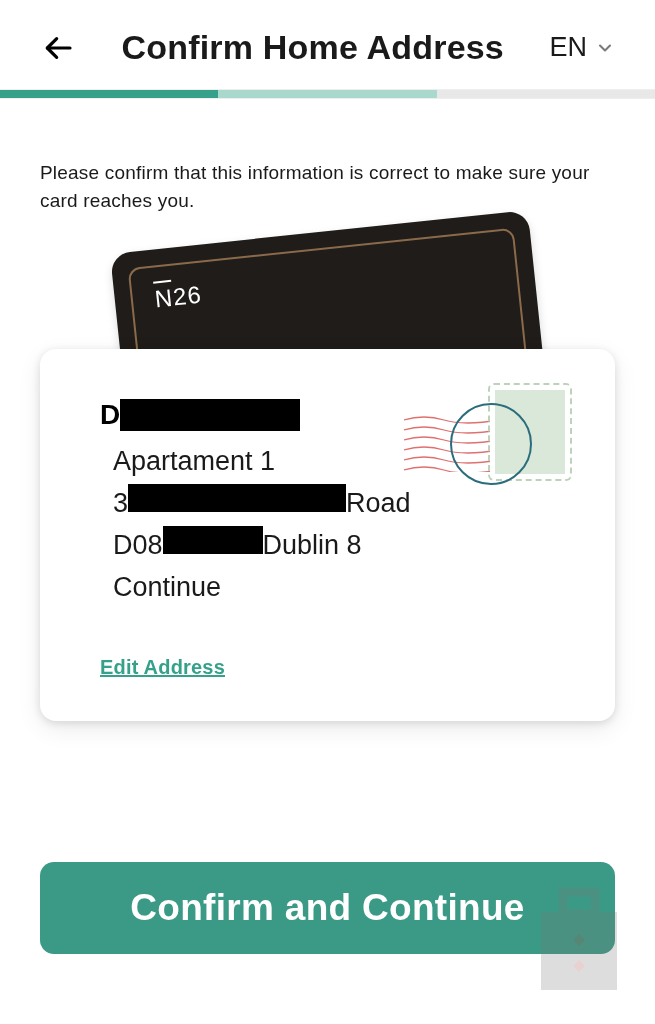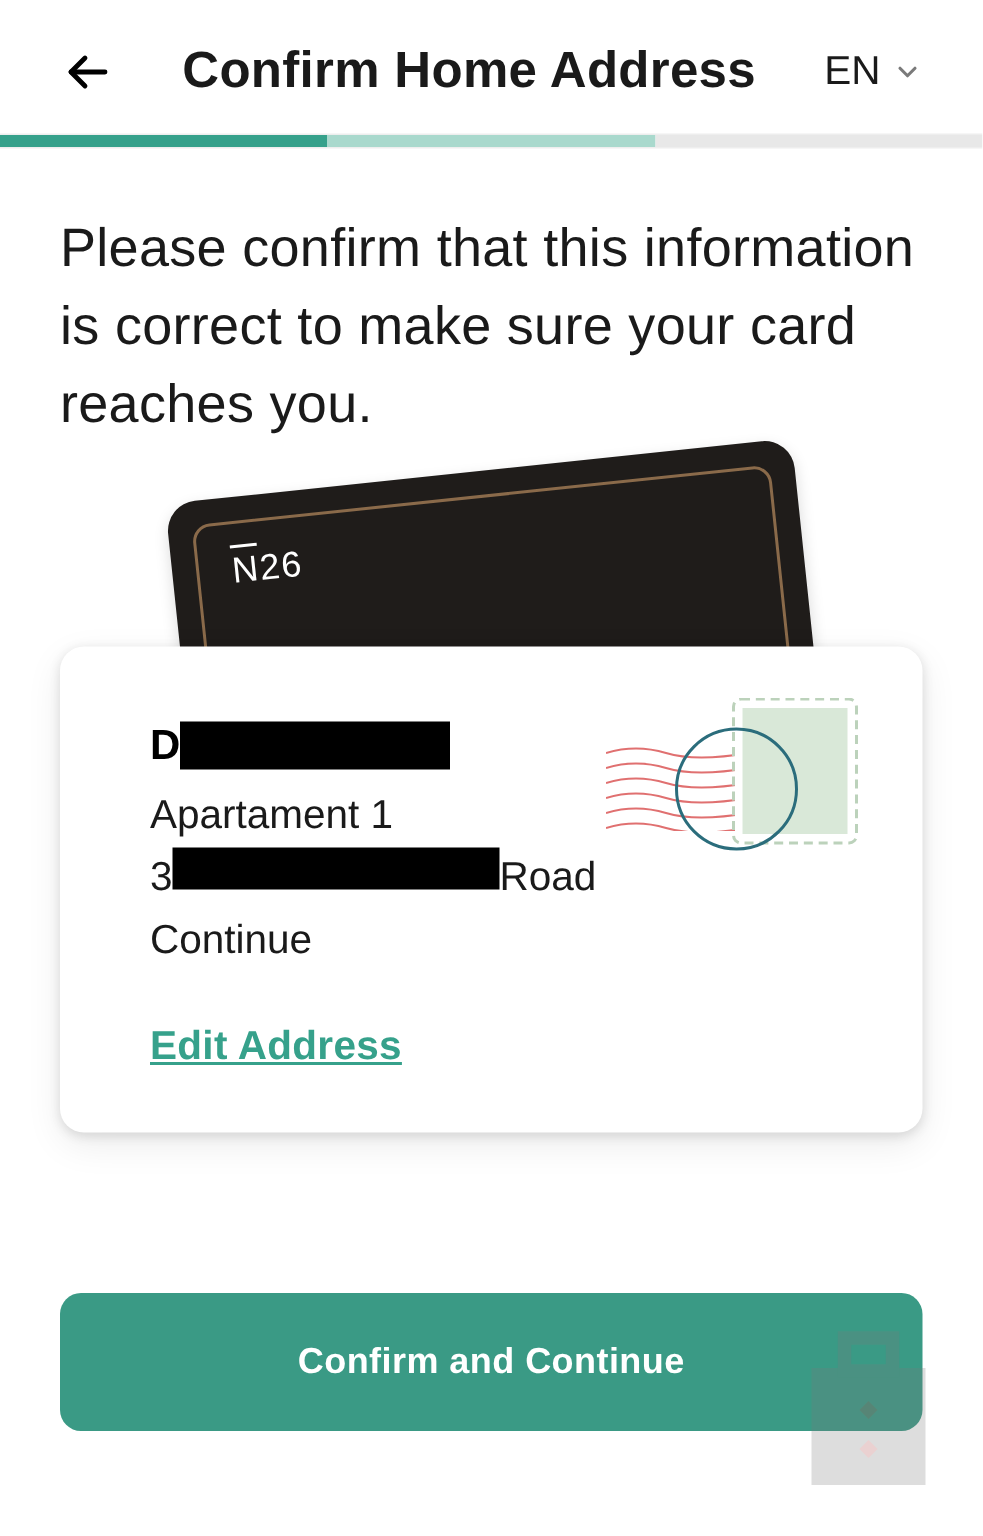--- a/index.html
+++ b/index.html
@@ -48,22 +48,22 @@
       height: 10px;
       display: flex;
       border-top: 1px solid #eeeeee;
       border-bottom: 1px solid #eeeeee;
     }
     .progress-seg { flex: 1; height: 100%; }
     .seg-1 { background: #36a18b; }
     .seg-2 { background: #a9d9cd; }
     .seg-3 { background: #e8e8e8; }
     .instruction {
-      padding: 40px 40px 40px 40px;
-      font-size: 36px;
+      padding: 60px 40px 40px 40px;
+      font-size: 19px;
       line-height: 1.45;
       color: #1a1a1a;
       letter-spacing: 0.2px;
     }
     .card-area {
       position: relative;
       margin: 0 auto;
       width: 575px;
       height: 480px;
     }
@@ -143,42 +143,42 @@
       background: #d9e8d8;
       border: 5px solid #ffffff;
       outline: 2px dashed #bcd2bb;
       border-radius: 4px;
       z-index: 1;
     }
     .name-row { display: flex; align-items: center; margin-bottom: 10px; }
     .name-letter { font-size: 28px; font-weight: 700; color: #000000; }
     .redact-block { background: #000000; display: inline-block; }
     .redact-name { width: 180px; height: 32px; }
-    .addr-line { font-size: 27px; line-height: 1.55; color: #1a1a1a; display: flex; align-items: baseline; flex-wrap: wrap; }
+    .addr-line { font-size: 27px; line-height: 1.55; color: #1a1a1a; display: flex; align-items: baseline; flex-wrap: wrap; margin-left: 13px; }
     .redact-street { width: 218px; height: 28px; }
     .redact-post { width: 100px; height: 28px; }
     .edit-link {
       display: inline-block;
-      margin-top: 34px;
-      font-size: 27px;
+      margin-top: 48px;
+      font-size: 20px;
       font-weight: 700;
       color: #36a18b;
       text-decoration: underline;
       cursor: pointer;
       letter-spacing: 0.2px;
     }
     .confirm-btn {
       position: absolute;
       left: 40px;
       bottom: 70px;
       width: 575px;
       height: 92px;
       background: #3a9a85;
       color: #ffffff;
-      font-size: 24px;
+      font-size: 37px;
       font-weight: 700;
       border: none;
       border-radius: 14px;
       cursor: pointer;
       letter-spacing: 0.3px;
     }
     .suitcase-watermark {
       position: absolute;
       right: 30px;
       bottom: 30px;
@@ -237,20 +237,25 @@
     <div class="name-row">
       <span class="name-letter">D</span>
       <span class="redact-block redact-name"></span>
     </div>
     <div class="addr-line">Apartament 1</div>
     <div class="addr-line">
       <span>3</span>
       <span class="redact-block redact-street"></span>
       <span>Road</span>
     </div>
+    <div class="addr-line">
+      <span>D08</span>
+      <span class="redact-block redact-post"></span>
+      <span>Dublin 8</span>
+    </div>
     <div class="addr-line">Continue</div>
 
     <a class="edit-link">Edit Address</a>
   </div>
 </div>
 
 <button class="confirm-btn">Confirm and Continue</button>
 
 <svg class="suitcase-watermark" viewBox="0 0 92 110">
   <rect x="8" y="28" width="76" height="78" fill="#7a7a7a"></rect>

